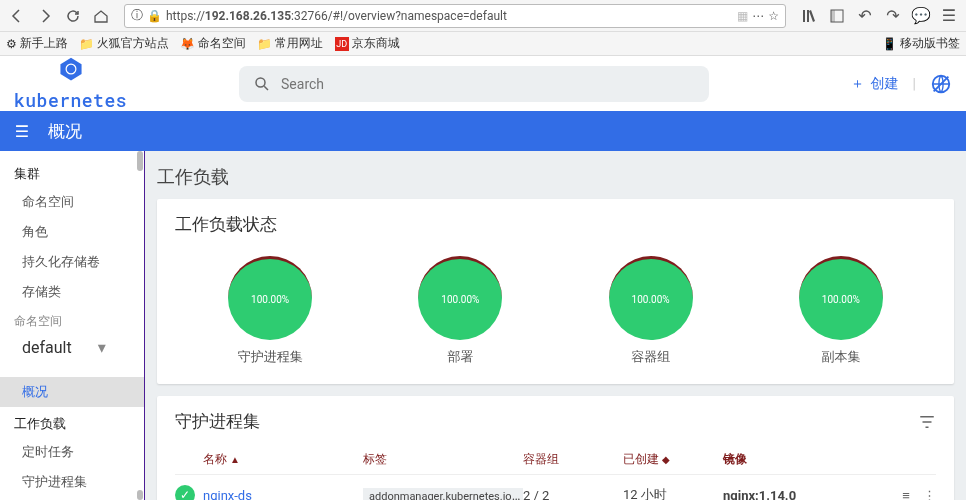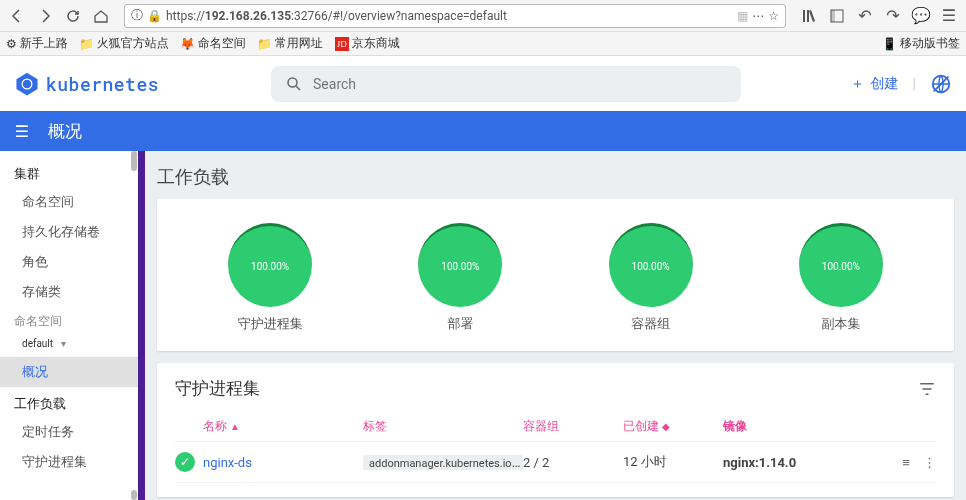--- a/index.html
+++ b/index.html
@@ -9,47 +9,47 @@
 .chrome-btn { width: 22px; height: 22px; display: flex; align-items: center; justify-content: center; color: #555; cursor: pointer; }
 .url-container { flex: 1; display: flex; align-items: center; margin: 0 6px; }
 .url-bar { flex: 1; height: 24px; background: #fff; border: 1px solid #bbb; border-radius: 3px; display: flex; align-items: center; padding: 0 6px; font-size: 12px; color: #555; gap: 4px; min-width: 0;}
 .url-text { flex: 1; white-space: nowrap; overflow: hidden; }
 .url-right { display:flex; gap:4px; }
 .bookmarks-bar { height: 24px; background: #f5f5f5; border-bottom: 1px solid #ddd; display: flex; align-items: center; padding: 0 6px; font-size: 12px; color: #333; gap: 12px; }
 .bk-item { display: flex; align-items: center; gap: 3px; cursor:pointer; }
 .bk-icon { width: 14px; height: 14px; }
 .bk-right { margin-left: auto; }
 .k8s-topbar { height: 55px; background: #fff; display: flex; align-items: center; padding: 0 14px; gap: 12px; }
-.k8s-logo { display:flex; align-items:center; gap:6px; }
+.k8s-logo { display:flex; align-items:center; gap:6px;flex-direction:column; }
 .k8s-logo-text { color: #326de6; font-size: 18px; font-weight: 500; letter-spacing: .5px; font-family: "Roboto Mono", monospace;}
 .k8s-search { flex:0 0 470px; height: 36px; background: #eceff1; border-radius: 8px; display:flex; align-items:center; padding:0 14px; gap:10px; color:#666; margin-left: 100px;}
 .k8s-search input { flex:1; background:transparent; border:none; outline:none; font-size:14px; color:#333; }
 .topbar-right { margin-left:auto; display:flex; align-items:center; gap:14px; color:#326de6; font-size:14px;}
 .header-bar { height: 40px; background: #326de6; color: #fff; display:flex; align-items:center; padding: 0 10px; gap:14px;}
 .hamburger { width: 24px; text-align:center; cursor:pointer; }
 .page-title { font-size: 17px; font-weight: 400;}
 .workspace { display: flex; height: 349px; }
-.sidebar { width: 145px; background: #fff; border-right: 7px solid #4c1d95; overflow-y: auto; position:relative; }
+.sidebar { width: 145px; background: #fff; border-right: 1px solid #4c1d95; overflow-y: auto; position:relative; }
 .sb-scroll { font-size: 13px; color: #333; padding: 6px 0;}
 .sb-group-title { padding: 8px 14px 4px; color: #222; font-size: 13px;}
 .sb-item { padding: 6px 14px 6px 22px; cursor:pointer; color: #555; }
 .sb-sub { color:#888; font-size:12px; padding: 6px 14px 2px;}
-.ns-select { padding: 6px 14px 8px 22px; display:flex; align-items:center; gap:8px; font-size: 10px;}
+.ns-select { padding: 6px 14px 20px 22px; display:flex; align-items:center; gap:26px; font-size: 16px;}
 .sb-item.active { background:#e0e0e0; color:#326de6; font-weight:500;}
 .sb-scrollbar { position:absolute; right:0; top:0; bottom:0; width:8px; }
 .sb-thumb { position:absolute; width:6px; background:#bbb; border-radius:3px; right:1px;}
 .content { flex: 1; background: #eceff1; overflow-y: auto; padding: 10px 12px; position:relative;}
 .content-title { font-size: 18px; color: #444; margin: 4px 0 10px; }
 .card { background:#fff; border-radius:2px; box-shadow: 0 1px 2px rgba(0,0,0,.12); margin-bottom:12px; padding: 14px 18px;}
 .card-h { font-size: 17px; color:#333; margin-bottom: 10px; display:flex; align-items:center;}
 .filter-ic { margin-left:auto; color:#666; cursor:pointer;}
 .charts-row { display:flex; justify-content: space-around; padding: 10px 0 4px;}
 .chart-cell { text-align:center; font-size:13px; color:#555; }
-.donut { width: 84px; height: 84px; border-radius: 50%; background: #2ecc71; border-top: 3px solid #15803d; margin: 0 auto 8px; position:relative; display:flex; align-items:center; justify-content:center; color:#fff; font-size:10px;}
-.thead { display:flex; font-size:12px; color:#ec4899; padding: 8px 0 6px; border-bottom:1px solid #eee; align-items:center;}
+.donut { width: 84px; height: 84px; border-radius: 50%; background: #2ecc71; border-top: 3px solid #7f1d1d; margin: 0 auto 8px; position:relative; display:flex; align-items:center; justify-content:center; color:#fff; font-size:10px;}
+.thead { display:flex; font-size:12px; color:#7f1d1d; padding: 8px 0 6px; border-bottom:1px solid #eee; align-items:center;}
 .trow { display:flex; font-size:13px; color:#444; padding: 10px 0; border-bottom:1px solid #f3f3f3; align-items:center;}
 .col-status { width: 28px; }
 .col-name { width: 140px; }
 .col-labels { width: 160px; overflow:hidden; text-overflow:ellipsis; white-space:nowrap;margin-left:20px;}
 .col-pods { width: 100px;}
 .col-created { width: 100px;}
 .col-image { flex:1;font-weight:bold;}
 .col-actions { width: 60px; text-align:right; color:#666;}
 .name-link { color:#326de6; cursor:pointer;}
 .tag-chip { background:#eceff1; padding: 3px 6px; border-radius: 2px; font-size:11px;}
@@ -126,21 +126,21 @@
     </div>
   <div class="bk-item">
       <span class="bk-icon">🦊</span>
       <span>命名空间</span>
     </div>
   <div class="bk-item">
       <span class="bk-icon">📁</span>
       <span>常用网址</span>
     </div>
   <div class="bk-item">
-      <span class="bk-icon" style="background:#e1251b;color:#fff;font-size:9px;display:inline-flex;align-items:center;justify-content:center;font-family:Liberation Serif, serif;">JD</span>
+      <span class="bk-icon" style="background:#e1251b;color:#fff;font-size:9px;display:inline-flex;align-items:center;justify-content:center;">JD</span>
       <span>京东商城</span>
     </div>
   <div class="bk-item bk-right">
       <span>📱</span>
       <span>移动版书签</span>
     </div>
 </div>
 
 <div class="k8s-topbar">
   <div class="k8s-logo">
@@ -176,22 +176,22 @@
 <div class="header-bar">
   <div class="hamburger">☰</div>
   <div class="page-title">概况</div>
 </div>
 
 <div class="workspace">
   <div class="sidebar">
     <div class="sb-scroll">
       <div class="sb-group-title">集群</div>
       <div class="sb-item">命名空间</div>
+      <div class="sb-item">角色</div>
       <div class="sb-item">持久化存储卷</div>
-      <div class="sb-item">角色</div>
       <div class="sb-item">存储类</div>
 
       <div class="sb-sub">命名空间</div>
       <div class="ns-select">
         <span>default</span>
         <span style="color:#888;">▾</span>
       </div>
 
       <div class="sb-item active">概况</div>
 
@@ -203,20 +203,21 @@
     <div class="sb-scrollbar">
       <div class="sb-thumb" style="top:0;height:20px;"></div>
       <div class="sb-thumb" style="bottom:0;height:10px;"></div>
     </div>
   </div>
 
   <div class="content">
     <div class="content-title">工作负载</div>
 
     <div class="card">
+      <div class="card-h">工作负载状态</div>
       <div class="charts-row">
         <div class="chart-cell"><div class="donut">
               <span>100.00%</span>
             </div><span>守护进程集</span></div>
         <div class="chart-cell"><div class="donut">
               <span>100.00%</span>
             </div><span>部署</span></div>
         <div class="chart-cell"><div class="donut">
               <span>100.00%</span>
             </div><span>容器组</span></div>

